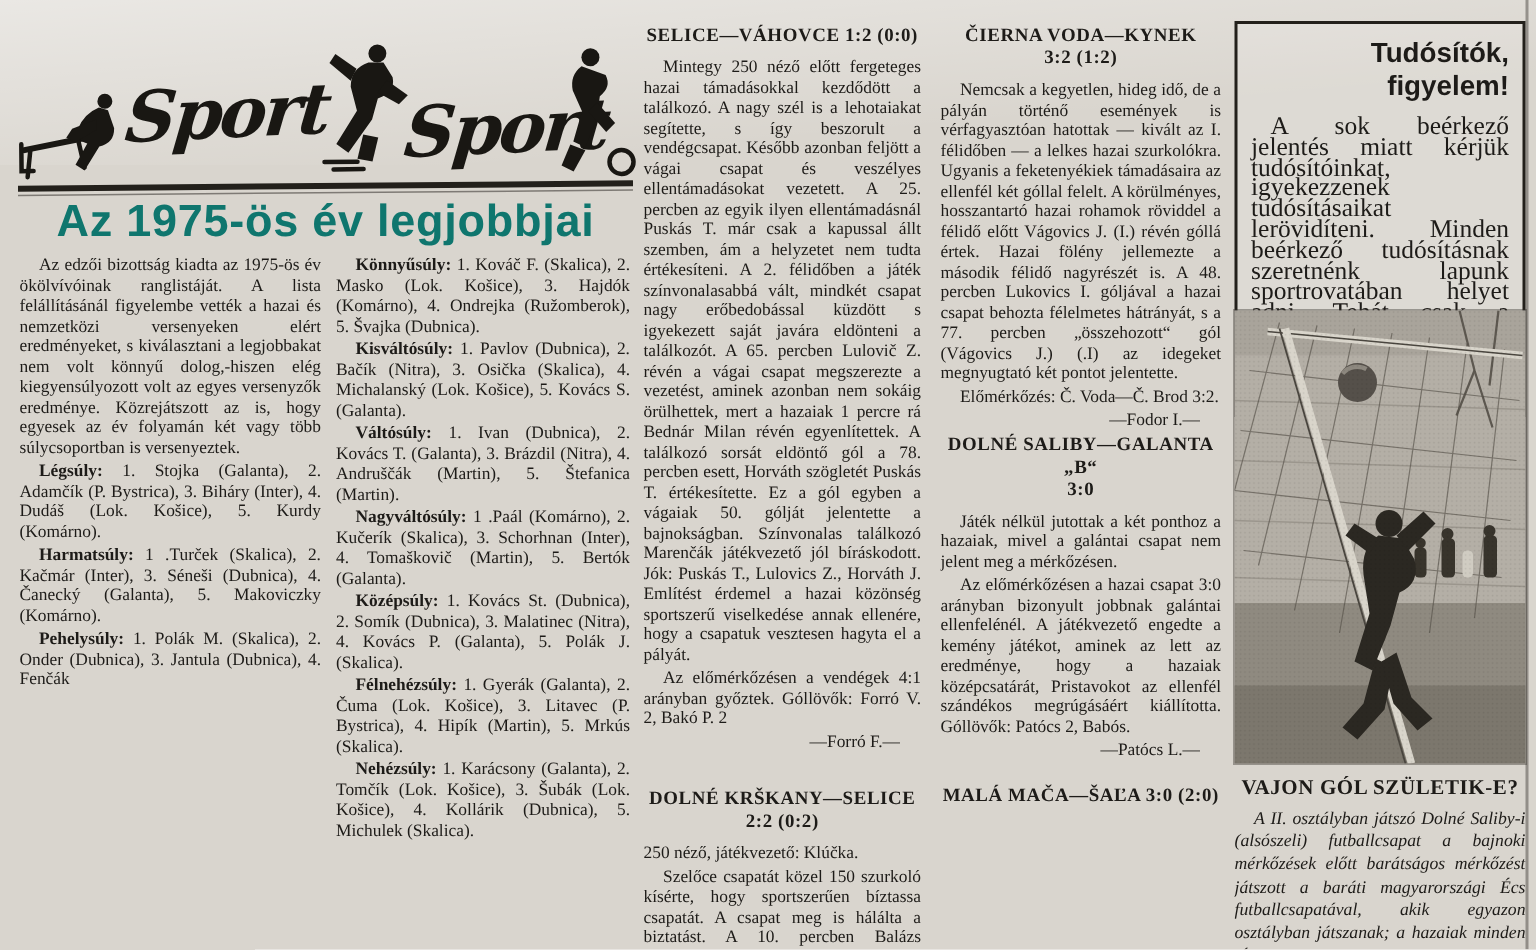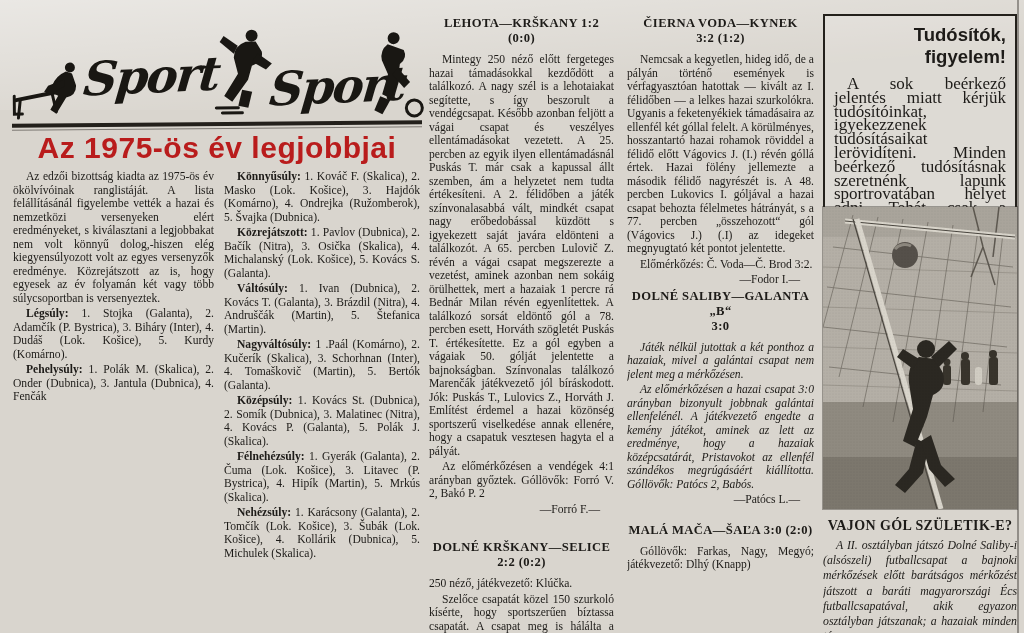--- a/index.html
+++ b/index.html
@@ -16,29 +16,29 @@
   .crease{position:absolute;left:0;top:0;width:100%;height:110px;
     background:linear-gradient(175deg,rgba(255,255,255,.45),rgba(255,255,255,0) 70%);pointer-events:none;}
   .edge-line{position:absolute;top:0;right:5px;width:2px;height:100%;background:rgba(60,56,50,.45);}
   .col{position:absolute;font-size:11.6px;line-height:13.5px;text-align:justify;overflow:hidden;}
   .col p{margin:0 0 2px 0;text-indent:13px;}
   .col p.noindent{text-indent:0;}
   .rank b{font-family:"Liberation Serif",serif;}
   .mh{font-weight:bold;text-align:center;text-indent:0 !important;
       font-size:12.6px;letter-spacing:.4px;margin:0 0 7px 0;line-height:15px;}
   .sig{text-align:right;text-indent:0 !important;padding-right:14px;margin-top:2px;}
-  .italic{font-style:italic;}
+  .italic{}
   
   .masthead{position:absolute;left:12px;top:26px;width:412px;height:100px;transform:rotate(-.6deg);}
   .logoword{position:absolute;font-family:"DejaVu Serif",serif;font-style:italic;font-weight:bold;
     font-size:47px;letter-spacing:-2px;color:#191713;transform:skewX(-8deg) rotate(-2deg);}
   .rule{position:absolute;left:12px;top:122px;width:410px;height:4px;background:#23201b;transform:rotate(-.5deg);}
   .rule2{position:absolute;left:12px;top:128px;width:410px;height:1px;background:rgba(35,32,27,.5);transform:rotate(-.5deg);}
   .headline{position:absolute;left:12px;top:131px;width:410px;text-align:center;
-    font-family:"Liberation Sans",sans-serif;font-weight:bold;font-size:30px;letter-spacing:.5px;color:#b91c1c;}
+    font-family:"Liberation Sans",sans-serif;font-weight:bold;font-size:30px;letter-spacing:.5px;color:#0f766e;}
   
   .notice{position:absolute;left:823px;top:14px;width:194px;border:2px solid #23201b;
     padding:8px 9px 6px 9px;box-sizing:border-box;background:rgba(255,255,255,.12);}
   .notice-title{font-family:"Liberation Sans",sans-serif;font-weight:bold;font-size:18.5px;
     text-align:right;margin:0 0 9px 0;}
   .notice-body{font-size:17px;line-height:13.8px;text-align:justify;text-indent:13px;margin:0;}
   .notice-sig{text-align:left;font-style:italic;font-size:11px;padding-right:6px;margin-top:2px;}
   
   .photo{position:absolute;left:823px;top:207px;width:194px;height:302px;background:#b7b2aa;
     outline:1px solid rgba(50,46,40,.4);}
@@ -97,35 +97,36 @@
       <circle cx="44" cy="80" r="8" fill="none" stroke="#191713" stroke-width="3"></circle>
     </svg>
   </div>
   <div class="rule"></div>
   <div class="rule2"></div>
   <div class="headline">Az 1975-ös év legjobbjai</div>
 
   <div class="col" style="left:13px;top:170px;width:201px;height:463px">
     <p>Az edzői bizottság kiadta az 1975-ös év ökölvívóinak ranglistáját. A lista felállításánál figyelembe vették a hazai és nemzetközi versenyeken elért eredményeket, s kiválasztani a legjobbakat nem volt könnyű dolog,-hiszen elég kiegyensúlyozott volt az egyes versenyzők eredménye. Közrejátszott az is, hogy egyesek az év folyamán két vagy több súlycsoportban is versenyeztek.</p>
     <p class="rank"><b>Légsúly:</b> <span>1. Stojka (Galanta), 2. Adamčík (P. Bystrica), 3. Biháry (Inter), 4. Dudáš (Lok. Košice), 5. Kurdy (Komárno).</span></p>
+    <p class="rank"><b>Harmatsúly:</b> <span>1 .Turček (Skalica), 2. Kačmár (Inter), 3. Séneši (Dubnica), 4. Čanecký (Galanta), 5. Makoviczky (Komárno).</span></p>
     <p class="rank"><b>Pehelysúly:</b> <span>1. Polák M. (Skalica), 2. Onder (Dubnica), 3. Jantula (Dubnica), 4. Fenčák</span></p>
   </div>
 
   <div class="col" style="left:224px;top:170px;width:196px;height:463px">
     <p class="rank"><b>Könnyűsúly:</b> <span>1. Kováč F. (Skalica), 2. Masko (Lok. Košice), 3. Hajdók (Komárno), 4. Ondrejka (Ružomberok), 5. Švajka (Dubnica).</span></p>
-    <p class="rank"><b>Közrejátszott:</b> <span>1. Pavlov (Dubnica), 2. Bačík (Nitra), 3. Osička (Skalica), 4. Michalanský (Lok. Košice), 5. Kovács S. (Galanta).</span></p>
+    <p class="rank"><b>Kisváltósúly:</b> <span>1. Pavlov (Dubnica), 2. Bačík (Nitra), 3. Osička (Skalica), 4. Michalanský (Lok. Košice), 5. Kovács S. (Galanta).</span></p>
     <p class="rank"><b>Váltósúly:</b> <span>1. Ivan (Dubnica), 2. Kovács T. (Galanta), 3. Brázdil (Nitra), 4. Andruščák (Martin), 5. Štefanica (Martin).</span></p>
     <p class="rank"><b>Nagyváltósúly:</b> <span>1 .Paál (Komárno), 2. Kučerík (Skalica), 3. Schorhnan (Inter), 4. Tomaškovič (Martin), 5. Bertók (Galanta).</span></p>
     <p class="rank"><b>Középsúly:</b> <span>1. Kovács St. (Dubnica), 2. Somík (Dubnica), 3. Malatinec (Nitra), 4. Kovács P. (Galanta), 5. Polák J. (Skalica).</span></p>
     <p class="rank"><b>Félnehézsúly:</b> <span>1. Gyerák (Galanta), 2. Čuma (Lok. Košice), 3. Litavec (P. Bystrica), 4. Hipík (Martin), 5. Mrkús (Skalica).</span></p>
     <p class="rank"><b>Nehézsúly:</b> <span>1. Karácsony (Galanta), 2. Tomčík (Lok. Košice), 3. Šubák (Lok. Košice), 4. Kollárik (Dubnica), 5. Michulek (Skalica).</span></p>
   </div>
 
   <div class="col" style="left:429px;top:16px;width:185px;height:617px">
-    <div class="mh">LEHOTA—KRŠKANY 1:2 (0:0)</div>
+    <div class="mh">SELICE—VÁHOVCE 1:2 (0:0)</div>
     <p>Mintegy 250 néző előtt fergeteges hazai támadásokkal kezdődött a találkozó. A nagy szél is a lehotaiakat segítette, s így beszorult a vendégcsapat. Később azonban feljött a vágai csapat és veszélyes ellentámadásokat vezetett. A 25. percben az egyik ilyen ellentámadásnál Puskás T. már csak a kapussal állt szemben, ám a helyzetet nem tudta értékesíteni. A 2. félidőben a játék színvonalasabbá vált, mindkét csapat nagy erőbedobással küzdött s igyekezett saját javára eldönteni a találkozót. A 65. percben Lulovič Z. révén a vágai csapat megszerezte a vezetést, aminek azonban nem sokáig örülhettek, mert a hazaiak 1 percre rá Bednár Milan révén egyenlítettek. A találkozó sorsát eldöntő gól a 78. percben esett, Horváth szögletét Puskás T. értékesítette. Ez a gól egyben a vágaiak 50. gólját jelentette a bajnokságban. Színvonalas találkozó Marenčák játékvezető jól bíráskodott. Jók: Puskás T., Lulovics Z., Horváth J. Említést érdemel a hazai közönség sportszerű viselkedése annak ellenére, hogy a csapatuk vesztesen hagyta el a pályát.</p>
     <p>Az előmérkőzésen a vendégek 4:1 arányban győztek. Góllövők: Forró V. 2, Bakó P. 2</p>
     <p class="sig">—Forró F.—</p>
     <div class="mh" style="margin-top:24px">
       <div>DOLNÉ KRŠKANY—SELICE</div>
       <div>2:2 (0:2)</div>
     </div>
     <p class="noindent">250 néző, játékvezető: Klúčka.</p>
     <p>Szelőce csapatát közel 150 szurkoló kísérte, hogy sportszerűen bíztassa csapatát. A csapat meg is hálálta a biztatást. A 10. percben Balázs fejesgóljával megszerezte a vezetést, majd a 26. percben Jaros</p>
   </div>
@@ -139,21 +140,20 @@
     <p>Előmérkőzés: Č. Voda—Č. Brod 3:2.</p>
     <p class="sig">—Fodor I.—</p>
     <div class="mh" style="">
       <div>DOLNÉ SALIBY—GALANTA „B“</div>
       <div>3:0</div>
     </div>
     <p class="italic">Játék nélkül jutottak a két ponthoz a hazaiak, mivel a galántai csapat nem jelent meg a mérkőzésen.</p>
     <p class="italic">Az előmérkőzésen a hazai csapat 3:0 arányban bizonyult jobbnak galántai ellenfelénél. A játékvezető engedte a kemény játékot, aminek az lett az eredménye, hogy a hazaiak középcsatárát, Pristavokot az ellenfél szándékos megrúgásáért kiállította. Góllövők: Patócs 2, Babós.</p>
     <p class="sig">—Patócs L.—</p>
     <div class="mh" style="margin-top:16px">MALÁ MAČA—ŠAĽA 3:0 (2:0)</div>
-    <p>Góllövők: Farkas, Nagy, Megyó; játékvezető: Dlhý (Knapp)</p>
   </div>
 
   <div class="notice">
     <div class="notice-title">Tudósítók, figyelem!</div>
     <p class="notice-body">A sok beérkező jelentés miatt kérjük tudósítóinkat, igyekezzenek tudósításaikat lerövidíteni. Minden beérkező tudósításnak szeretnénk lapunk sportrovatában helyet adni. Tehát csak a lényeget kérjük, s azt is minden hétfőn legkésőbb 11.00 óráig!</p>
     <div class="notice-sig">—Szerk.—</div>
   </div>
 
   <div class="photo">
     <svg width="194" height="302" viewBox="0 0 194 302">

